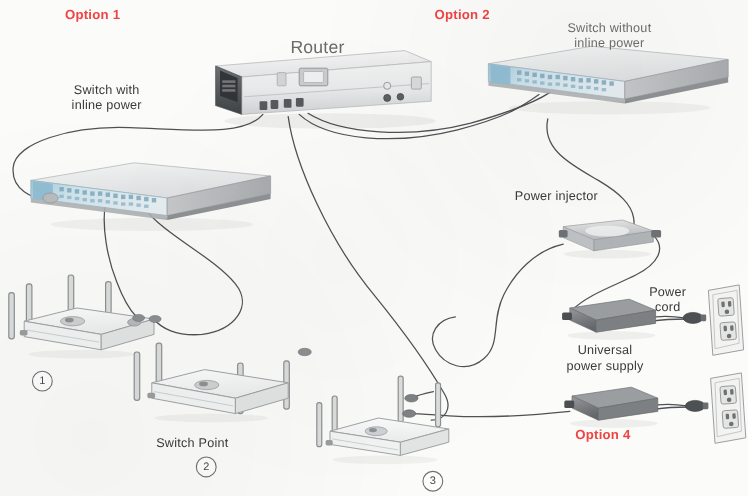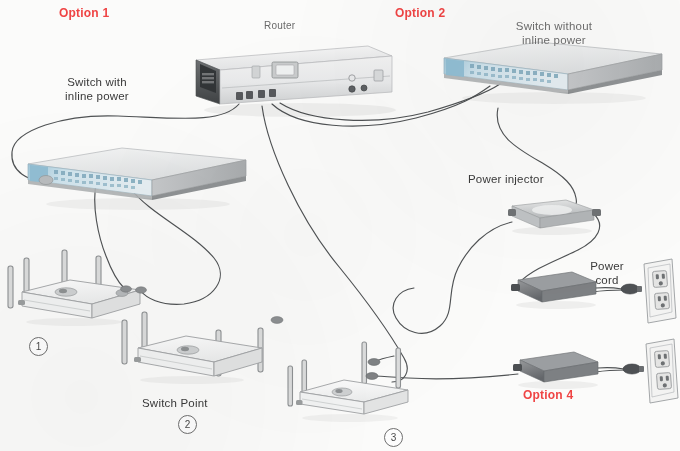--- a/index.html
+++ b/index.html
@@ -377,33 +377,35 @@
       <ellipse cx="277" cy="320" rx="6" ry="3.4" fill="#8d9092" stroke="#6e7173" stroke-width=".5"></ellipse>
     </g>
   </svg>
 
   <div class="lbl lbl-bold" style="left:59px;top:6px;font-size:12px;">Option 1</div>
 
   <div class="lbl lbl-bold" style="left:395px;top:6px;font-size:12px;">Option 2</div>
 
   <div class="lbl lbl-bold" style="left:523px;top:388px;font-size:12px;">Option 4</div>
 
-  <div class="lbl" style="left:246px;top:20px;font-size:10px;color:#6a6a6a;padding-left:18px;">Router</div>
+  <div class="lbl" style="left:246px;top:35px;font-size:16px;color:#6a6a6a;padding-left:18px;">Router</div>
 
   <div class="lbl lbl-c" style="left:34px;top:76px;width:126px;font-size:11.5px;text-align:center;">Switch with
 inline power</div>
 
   <div class="lbl lbl-c lbl-grey" style="left:489px;top:8px;width:130px;font-size:11.5px;margin-top:12px;">Switch without
 inline power</div>
 
   <div class="lbl" style="left:468px;top:173px;font-size:11.5px;">Power injector</div>
 
   <div class="lbl lbl-c" style="left:575px;top:260px;width:64px;font-size:11.5px;">Power
 cord</div>
 
+  <div class="lbl lbl-c" style="left:494px;top:313px;width:112px;font-size:11.5px;">Universal
+power supply</div>
 
   <div class="lbl" style="left:142px;top:397px;font-size:11.5px;">Switch Point</div>
 
   <div class="callout" style="left:29px;top:337px;">1</div>
   <div class="callout" style="left:178px;top:415px;">2</div>
   <div class="callout" style="left:384px;top:428px;">3</div>
 
   <div class="noise"></div>
 </div>
 

